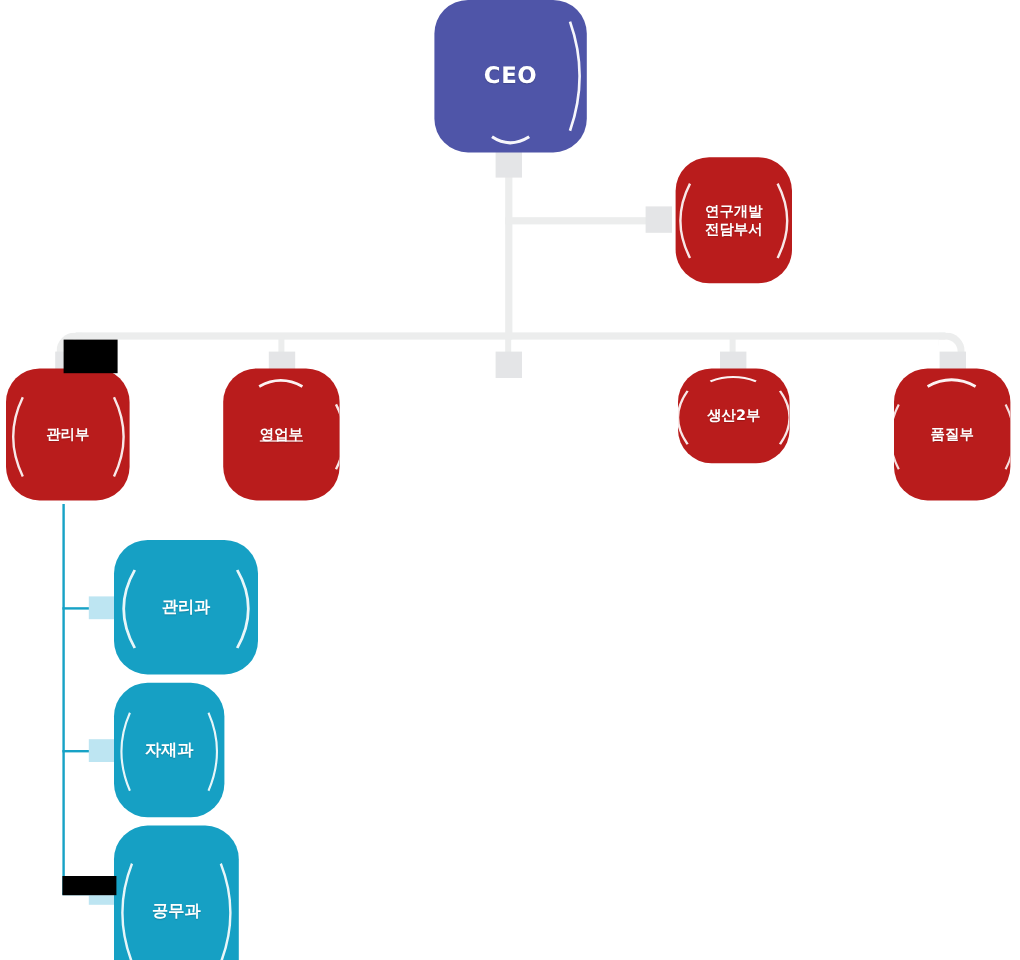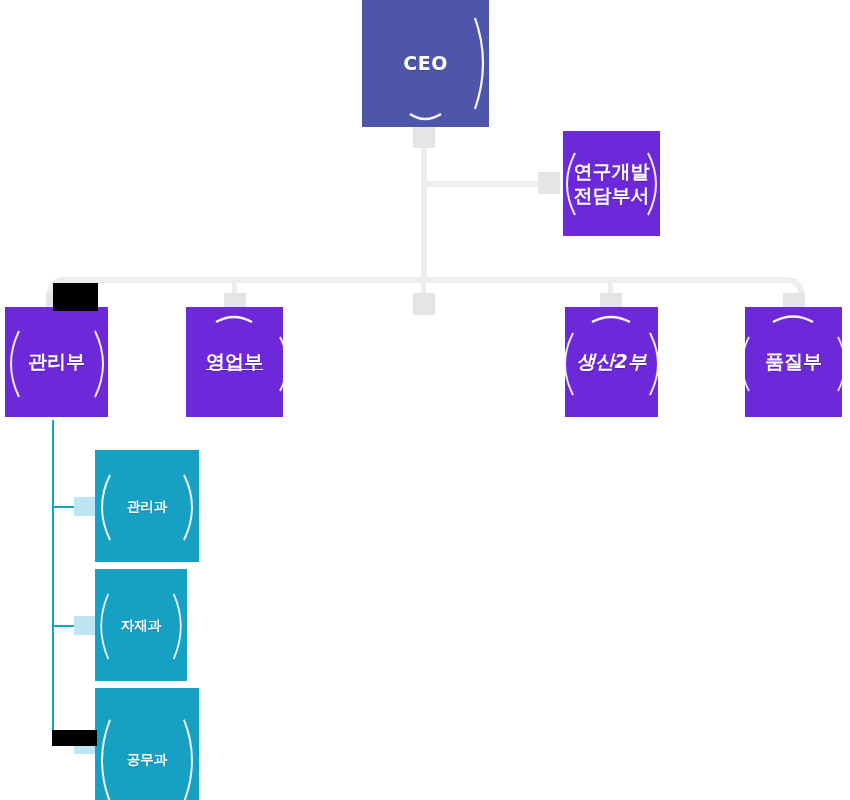--- a/index.html
+++ b/index.html
@@ -26,20 +26,21 @@
     position: absolute;
     box-sizing: border-box;
     display: flex;
     align-items: center;
     justify-content: center;
     text-align: center;
     color: #ffffff;
     line-height: 1.25;
     overflow: hidden;
     z-index: 5;
+    border-radius: 28px;
   }
   .node .label {
     position: relative;
     z-index: 3;
     white-space: pre-line;
     text-shadow: 0 1px 1px rgba(0,0,0,0.18);
   }
   
   .node .arcs {
     position: absolute;
@@ -49,22 +50,22 @@
     pointer-events: none;
   }
   
   .node-ceo {
     background: #4f55a8;
     font-size: 19px;
     font-weight: bold;
     letter-spacing: 0.5px;
   }
   .node-dept {
-    background: #6d28d9;
-    font-size: 19px;
+    background: #b91c1c;
+    font-size: 12px;
     font-weight: bold;
   }
   .node-sub {
     background: #16a0c4;
     font-size: 13.5px;
     font-weight: bold;
   }
   
   .conn {
     position: absolute;
@@ -179,39 +180,39 @@
 
   <div class="node node-dept" style="left:186px; top:307px; width:97px; height:110px;text-decoration:underline;">
     <svg class="arcs" viewBox="0 0 97 110" preserveAspectRatio="none">
       <path d="M 30 15 Q 48 5 66 15" fill="none" stroke="#ffffff" stroke-width="2.4" opacity="0.95"></path>
       <path d="M 94 30 Q 108 57 94 84" fill="none" stroke="#ffffff" stroke-width="2" opacity="0.9"></path>
     </svg>
     <span class="label">영업부</span>
   </div>
 
 
-  <div class="node node-dept" style="left:565px; top:307px; width:93px; height:110px;font-style:italic;">
+  <div class="node node-dept" style="left:565px; top:307px; width:93px; height:79px;">
     <svg class="arcs" viewBox="0 0 93 110" preserveAspectRatio="none">
       <path d="M 27 15 Q 46 5 65 15" fill="none" stroke="#ffffff" stroke-width="2.4" opacity="0.95"></path>
       <path d="M 8 26 Q -8 57 8 88" fill="none" stroke="#ffffff" stroke-width="2" opacity="0.9"></path>
       <path d="M 85 26 Q 101 57 85 88" fill="none" stroke="#ffffff" stroke-width="2" opacity="0.9"></path>
     </svg>
     <span class="label">생산2부</span>
   </div>
 
   <div class="node node-dept" style="left:745px; top:307px; width:97px; height:110px;">
     <svg class="arcs" viewBox="0 0 97 110" preserveAspectRatio="none">
       <path d="M 28 15 Q 48 4 68 15" fill="none" stroke="#ffffff" stroke-width="2.4" opacity="0.95"></path>
       <path d="M 4 30 Q -10 57 4 84" fill="none" stroke="#ffffff" stroke-width="1.8" opacity="0.85"></path>
       <path d="M 93 30 Q 107 57 93 84" fill="none" stroke="#ffffff" stroke-width="1.8" opacity="0.85"></path>
     </svg>
     <span class="label">품질부</span>
   </div>
 
-  <div class="node node-sub" style="left:95px; top:450px; width:104px; height:112px;">
+  <div class="node node-sub" style="left:95px; top:450px; width:120px; height:112px;">
     <svg class="arcs" viewBox="0 0 104 112" preserveAspectRatio="none">
       <path d="M 15 25 Q -1 57 15 90" fill="none" stroke="#ffffff" stroke-width="2" opacity="0.9"></path>
       <path d="M 89 25 Q 105 57 89 90" fill="none" stroke="#ffffff" stroke-width="2" opacity="0.9"></path>
     </svg>
     <span class="label">관리과</span>
   </div>
 
   <div class="node node-sub" style="left:95px; top:569px; width:92px; height:112px;">
     <svg class="arcs" viewBox="0 0 104 112" preserveAspectRatio="none">
       <path d="M 15 25 Q -1 57 15 90" fill="none" stroke="#ffffff" stroke-width="2" opacity="0.9"></path>

